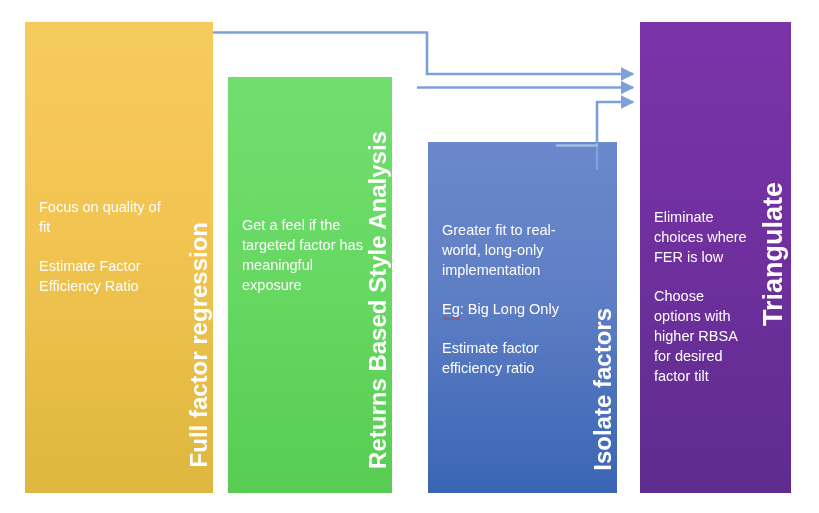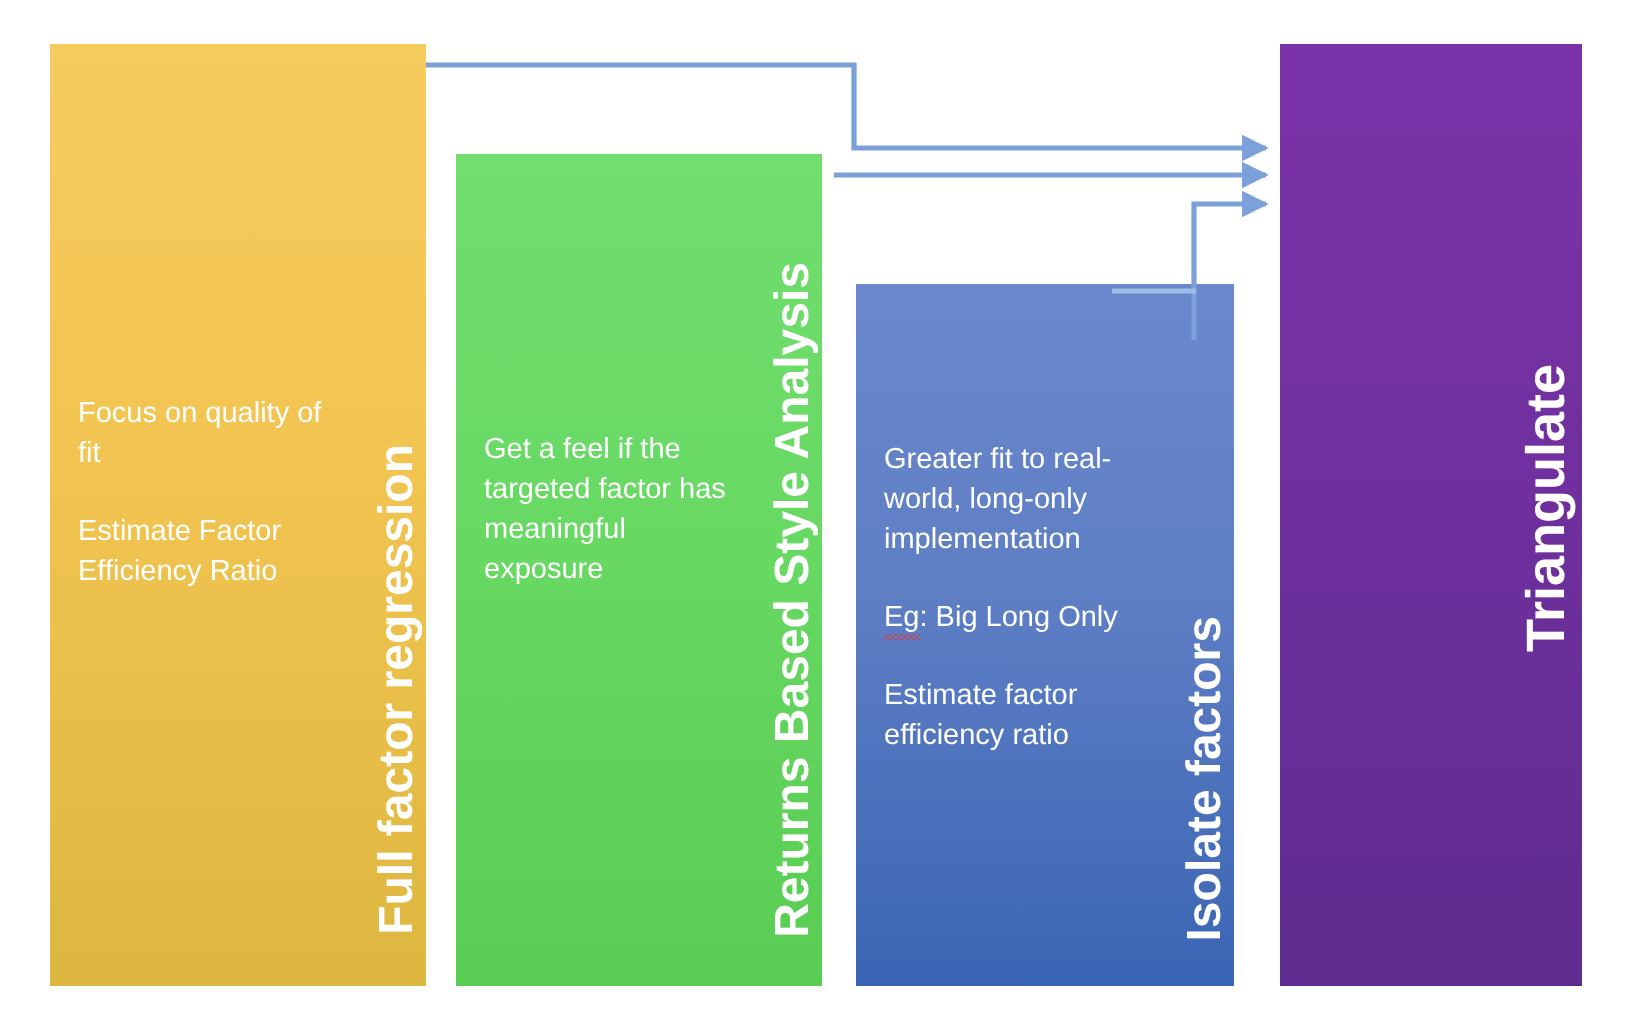--- a/index.html
+++ b/index.html
@@ -26,21 +26,21 @@
     overflow: hidden;
   }
 
   .col-yellow {
     left: 25px;  top: 22px;
     width: 188px; height: 471px;
     background: linear-gradient(to bottom, #F6CB5E 0%, #F2C451 45%, #DDB73F 100%);
   }
   .col-green {
     left: 228px; top: 77px;
-    width: 183px; height: 416px;
+    width: 164px; height: 416px;
     background: linear-gradient(to bottom, #71DE6F 0%, #67D862 50%, #58CC53 100%);
   }
   .col-blue {
     left: 428px; top: 142px;
     width: 189px; height: 351px;
     background: linear-gradient(to bottom, #6A88CB 0%, #5E7EC4 45%, #3A65B4 100%);
   }
   .col-purple {
     left: 640px; top: 22px;
     width: 151px; height: 471px;
@@ -145,20 +145,24 @@
   <div class="col col-blue">
     <div class="body-text">
       <p>Greater fit to real-world, long-only implementation</p>
       <p><span class="squiggle">Eg</span><span id="eg-rest">: Big Long Only</span></p>
       <p>Estimate factor efficiency ratio</p>
     </div>
     <div class="vtitle">Isolate factors</div>
   </div>
 
   <div class="col col-purple">
+    <div class="body-text">
+      <p>Eliminate choices where FER is low</p>
+      <p>Choose options with higher RBSA for desired factor tilt</p>
+    </div>
     <div class="vtitle">Triangulate</div>
   </div>
 
   <svg id="connectors" viewBox="0 0 819 513" xmlns="http://www.w3.org/2000/svg">
     <defs>
       <marker id="ah" viewBox="0 0 10 10" refX="9" refY="5" markerWidth="5.2" markerHeight="5.2" orient="auto-start-reverse">
         <path d="M 0 0 L 10 5 L 0 10 z" fill="#7BA0DA"></path>
       </marker>
     </defs>
 

